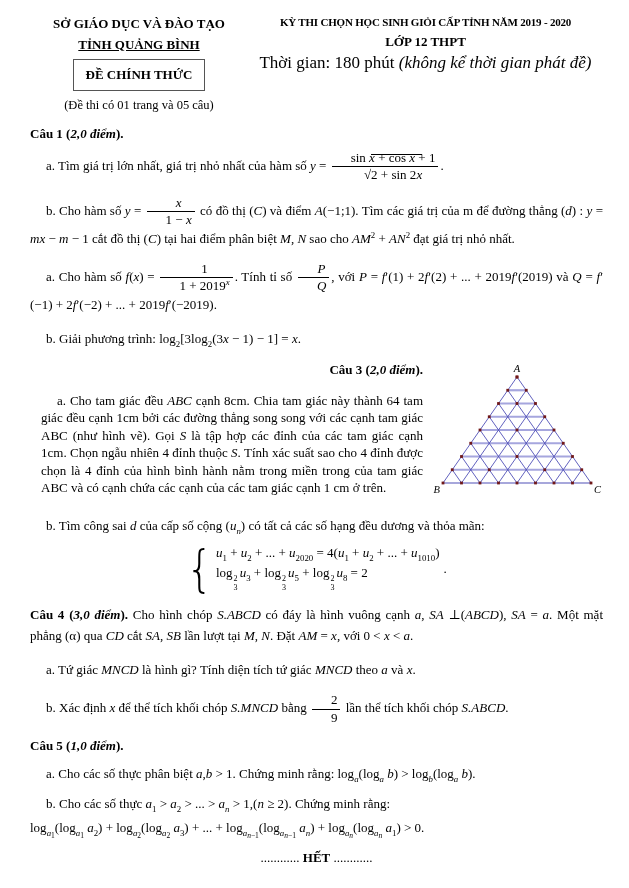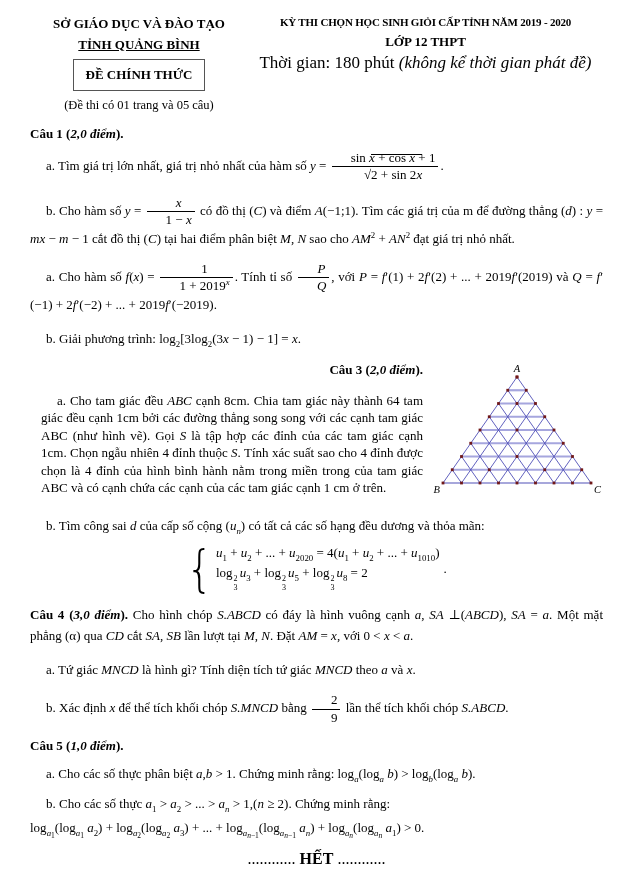--- a/index.html
+++ b/index.html
@@ -43,21 +43,21 @@
   
   .system{display:flex;align-items:center;justify-content:center;margin:4px 0 10px;}
   .brace{font-family:"DejaVu Sans",sans-serif;font-size:42px;line-height:1;transform:scaleY(1.18);font-weight:300;margin-right:3px;}
   .sys-lines{display:flex;flex-direction:column;gap:4px;}
   .sys-period{align-self:center;margin-left:4px;}
 
   
   .tri-fig{float:right;width:172px;height:134px;margin:0 0 2px 8px;}
   .clear{clear:both;}
 
-  .footer{text-align:center;margin-top:12px;font-size:16px;}
+  .footer{text-align:center;margin-top:12px;font-size:13px;}
   .footer b{font-weight:bold;}
 </style>
 </head>
 <body>
 
 <div class="page">
 
   <div class="hdr">
     <div class="hdr-left">
       <div class="hdr-line b">SỞ GIÁO DỤC VÀ ĐÀO TẠO</div>

